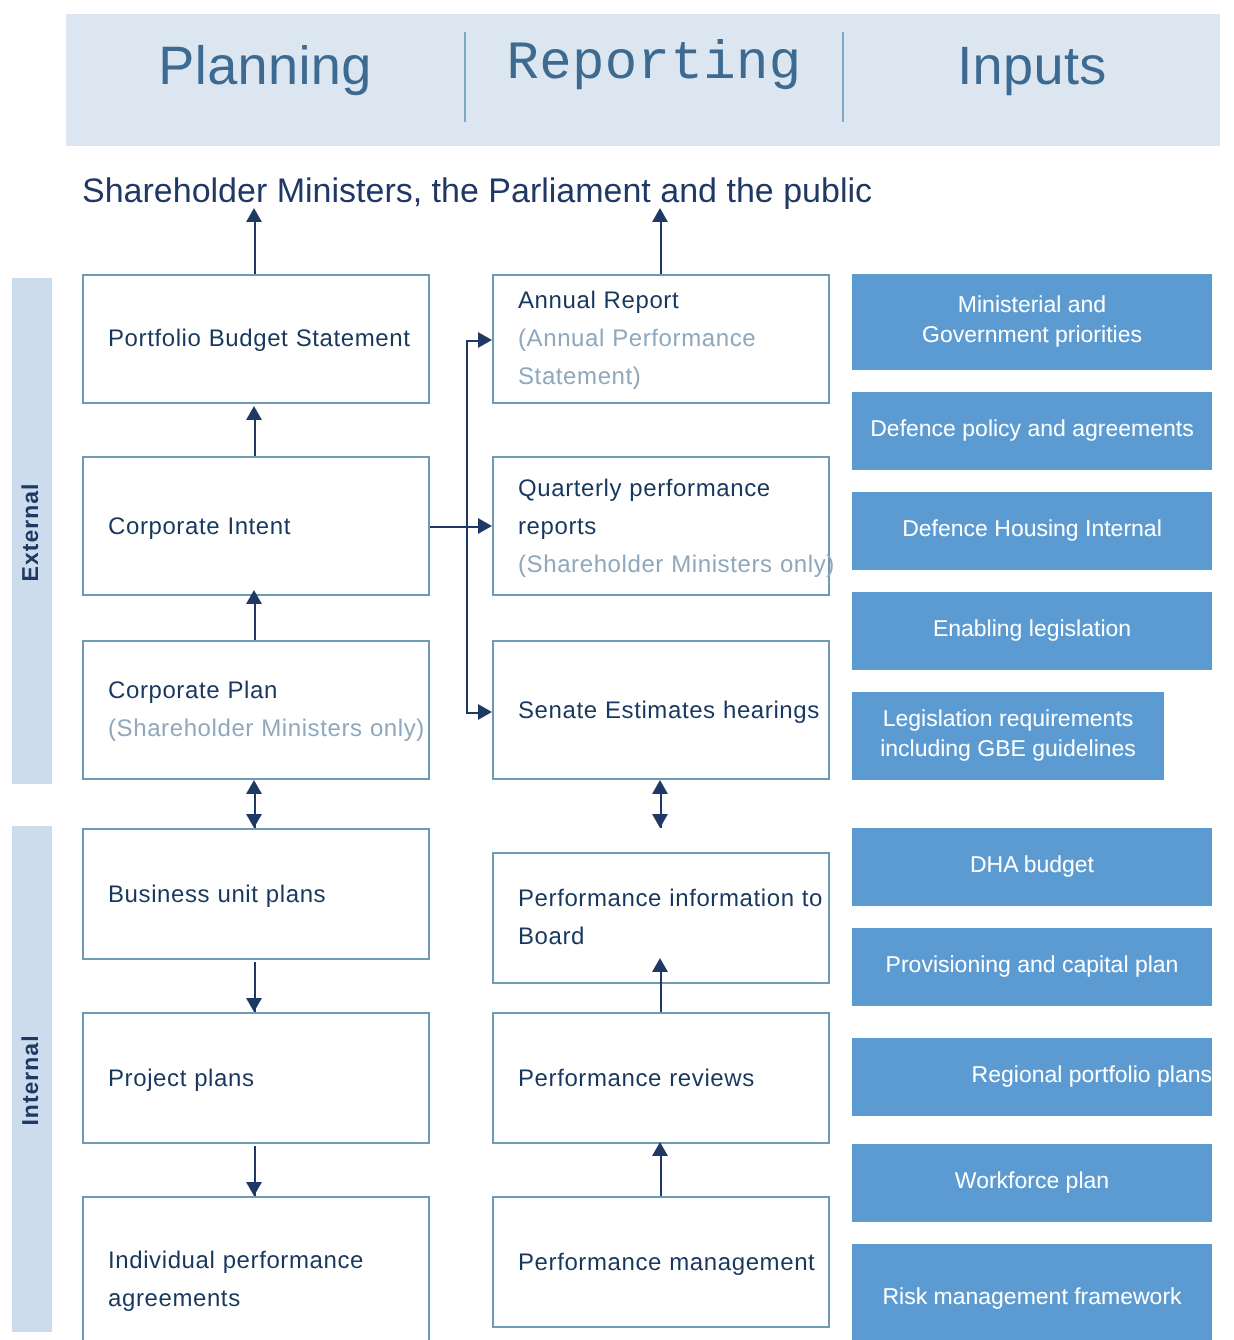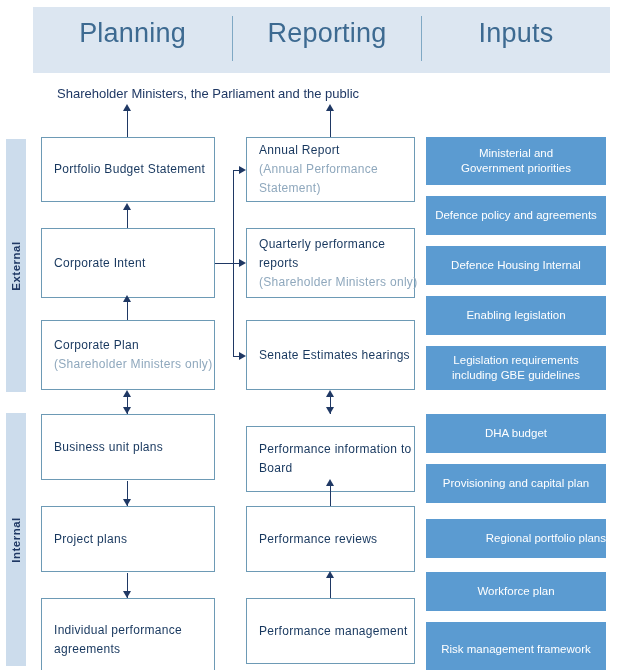--- a/index.html
+++ b/index.html
@@ -45,23 +45,23 @@
     position: absolute;
     top: 16px;
     width: 1px;
     height: 45px;
     background: #7fa8c4;
   }
 
   
   .caption {
     position: absolute;
-    left: 57px;
+    left: 41px;
     top: 86px;
-    font-size: 13px;
+    font-size: 17px;
     color: #1f3864;
     white-space: nowrap;
   }
 
   
   .rail {
     position: absolute;
     left: 6px;
     width: 20px;
     background: #ccdcec;
@@ -152,21 +152,21 @@
   }
 </style>
 </head>
 <body>
 
 <div id="canvas">
 
   <div class="header-band"></div>
   <div id="header-titles">
       <div class="header-title" style="left: 33px; width: 199px;">Planning</div>
-      <div class="header-title" style="left: 233px; width: 188px;">Reporting</div>
+      <div class="header-title" style="left: 233px; width: 188px; font-family: Liberation Mono, monospace;">Reporting</div>
       <div class="header-title" style="left: 422px; width: 188px;">Inputs</div>
     </div>
   <div id="header-dividers">
       <div class="header-div" style="left: 232px;"></div>
       <div class="header-div" style="left: 421px;"></div>
     </div>
 
   <div class="caption">Shareholder Ministers, the Parliament  and the public</div>
 
   <div id="rails">
@@ -232,21 +232,21 @@
       </div>
       <div class="ibox" style="left: 426px; top: 196px; width: 180px; height: 39px;">
         <div class="line">Defence policy and agreements</div>
       </div>
       <div class="ibox" style="left: 426px; top: 246px; width: 180px; height: 39px;">
         <div class="line">Defence Housing Internal</div>
       </div>
       <div class="ibox" style="left: 426px; top: 296px; width: 180px; height: 39px;">
         <div class="line">Enabling  legislation</div>
       </div>
-      <div class="ibox" style="left: 426px; top: 346px; width: 180px; height: 44px;">
+      <div class="ibox" style="left: 426px; top: 346px; width: 156px; height: 44px;">
         <div class="line">Legislation requirements</div>
         <div class="line">including GBE  guidelines</div>
       </div>
       <div class="ibox" style="left: 426px; top: 414px; width: 180px; height: 39px;">
         <div class="line">DHA budget</div>
       </div>
       <div class="ibox" style="left: 426px; top: 464px; width: 180px; height: 39px;">
         <div class="line">Provisioning and capital plan</div>
       </div>
       <div class="ibox" style="left: 426px; top: 519px; width: 180px; height: 39px; align-items: flex-end;">

